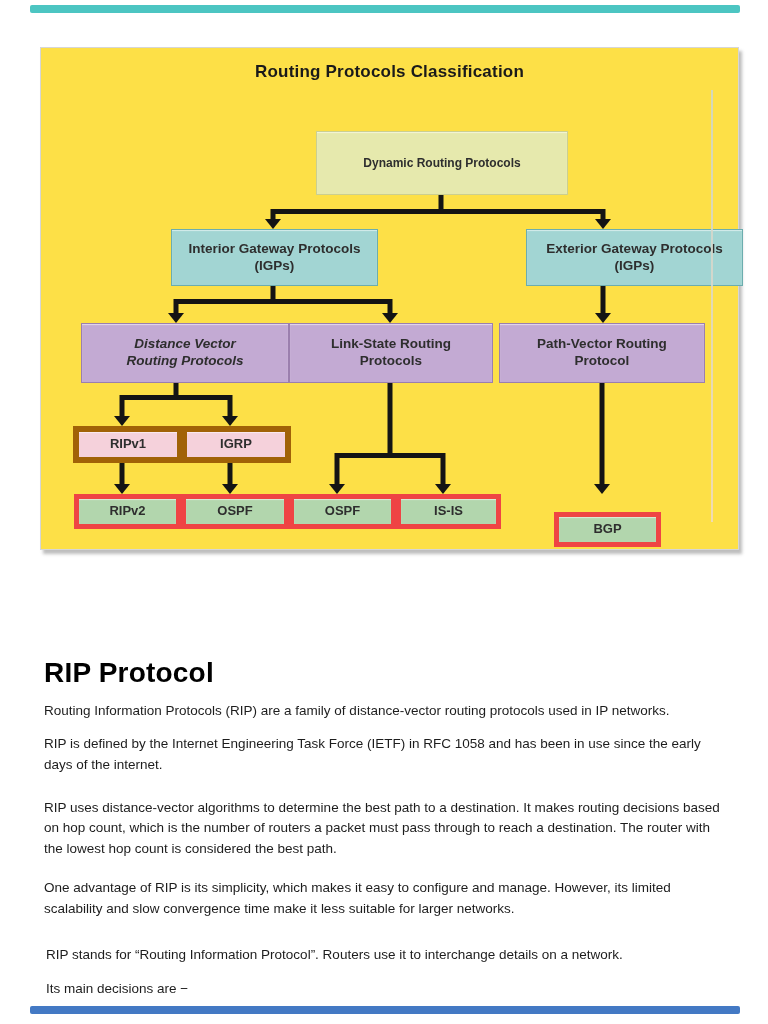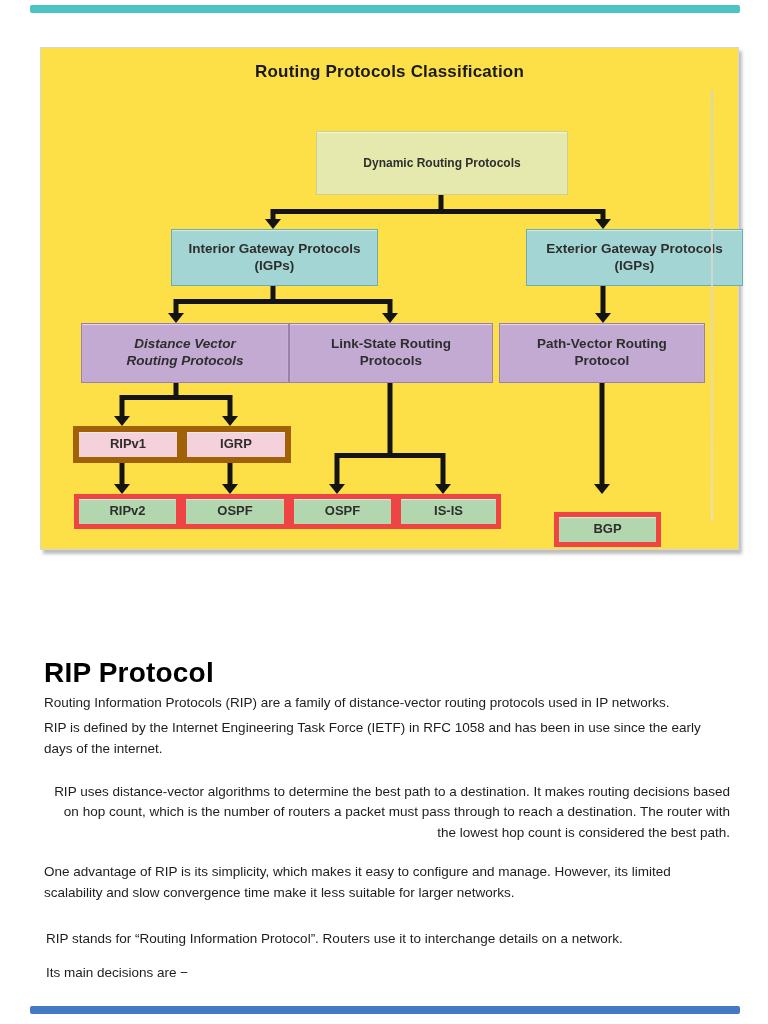--- a/index.html
+++ b/index.html
@@ -58,22 +58,22 @@
 
   
   .article{
     position:absolute;left:0;top:548px;width:768px;box-sizing:border-box;
     padding:0 38px 0 44px;color:#1d1d1d;font-size:13.5px;line-height:1.55;
   }
   .article h1{
     font-size:28px;line-height:1.1;color:#000000;margin:110px 0 0 0;font-weight:bold;
     letter-spacing:.2px;
   }
-  .article p{margin:4px 0 0 0;}
-  .article p.p3{margin-top:22px;text-align:right;}
+  .article p{margin:12px 0 0 0;}
+  .article p.p3{margin-top:22px;}
   .article p.p4{margin-top:18px;}
   .article p.p5{margin-top:25px;padding-left:2px;}
   .article p.p6{margin-top:13px;padding-left:2px;}
 </style>
 </head>
 <body>
 
 <div id="top-bar" class="accent-bar"></div>
 
 <div class="frame">

